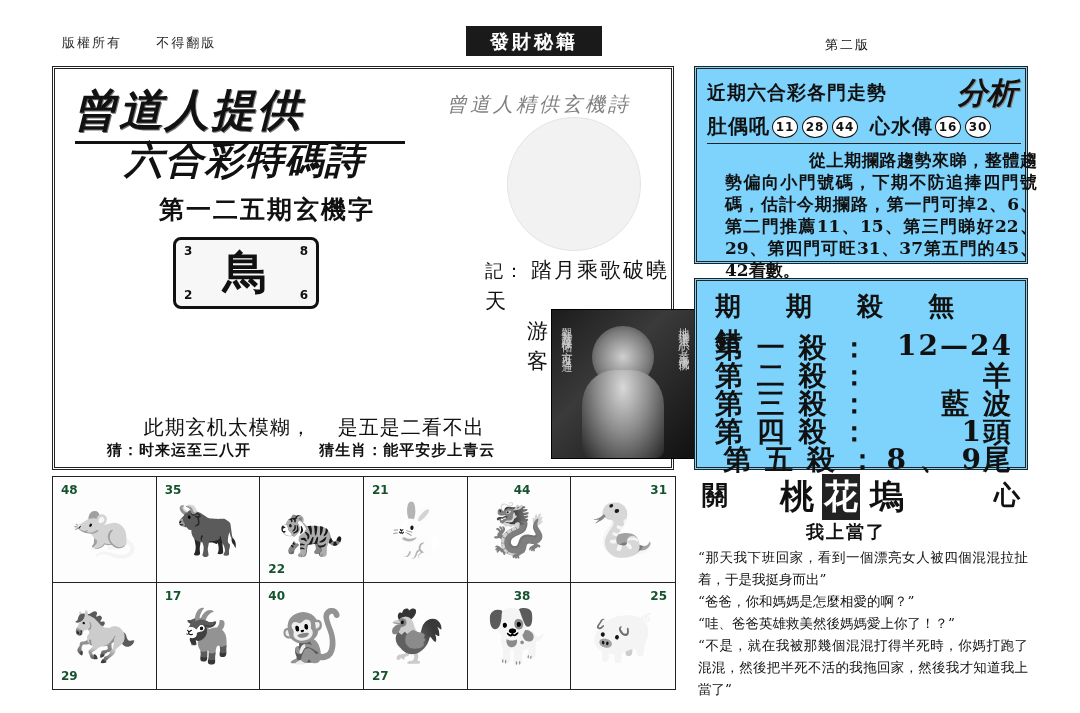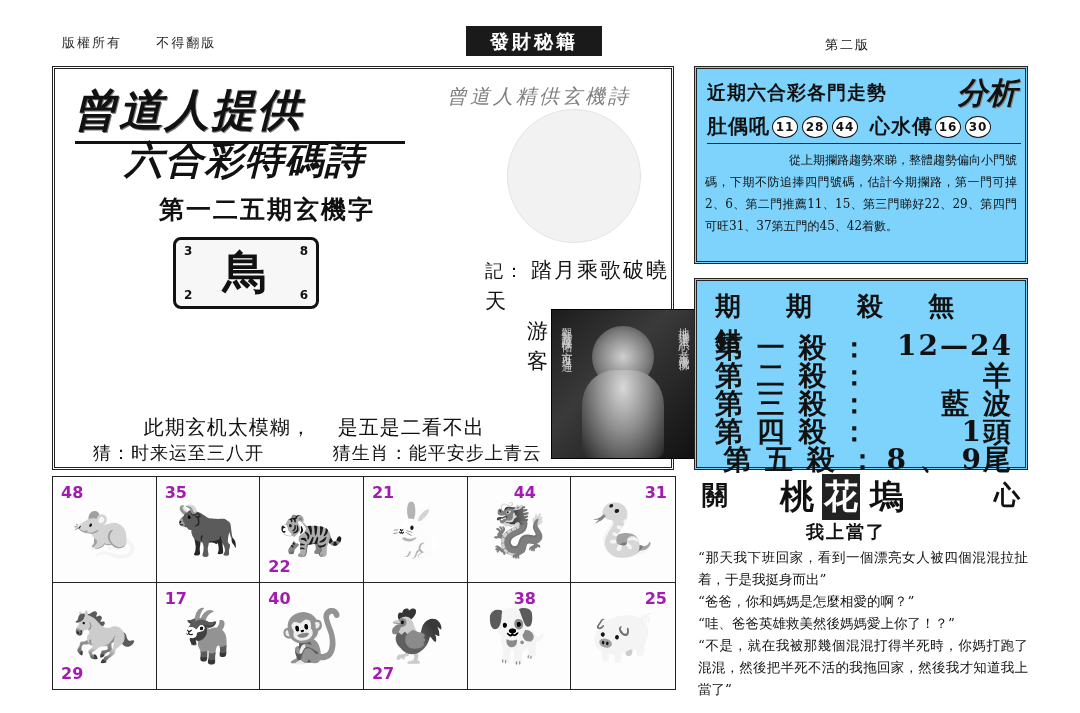--- a/index.html
+++ b/index.html
@@ -93,21 +93,21 @@
     position: absolute;
     left: 104px; top: 124px;
     font-size: 25px;
     font-weight: bold;
     letter-spacing: 2px;
     font-family: "DejaVu Serif", serif;
   }
 
   .scribble {
     position: absolute;
-    left: 392px; top: 12px;
+    left: 392px; top: 20px;
     width: 230px; height: 190px;
   }
   .scribble-text {
     position: absolute;
     left: 0; top: 2px;
     font-size: 20px;
     letter-spacing: 3px;
     font-style: italic;
     color: #555;
     opacity: .75;
@@ -171,24 +171,25 @@
     line-height: 32px;
     letter-spacing: 1px;
     font-family: "DejaVu Serif", serif;
     white-space: pre;
   }
   .verse-row { display: block; }
   .verse-col2 { display: inline-block; margin-left: 26px; }
 
   .guess-row {
     position: absolute;
-    left: 38px; top: 372px;
-    font-size: 18px;
+    left: 52px; top: 372px;
+    font-size: 15px;
     letter-spacing: 1px;
     font-family: "DejaVu Serif", serif;
+    font-weight: bold;
   }
   .guess-row .g2 { margin-left: 62px; }
 
   
   .idol {
     position: absolute;
     left: 496px; top: 240px;
     width: 142px; height: 148px;
     background: linear-gradient(135deg,#1c1c1c,#3a3a3a 40%,#111 100%);
     border: 1px solid #000;
@@ -287,27 +288,28 @@
     font-family: "DejaVu Sans", sans-serif;
   }
   .ana-divider {
     position: absolute;
     left: 10px; top: 74px;
     width: 314px; height: 1px;
     background: #222;
   }
   .ana-body {
     position: absolute;
-    left: 8px; top: 80px;
+    left: 28px; top: 80px;
     width: 312px;
-    font-size: 12px;
+    font-size: 17px;
     line-height: 22px;
     letter-spacing: 0px;
     font-family: "DejaVu Serif", serif;
     text-align: justify;
+    font-weight: bold;
   }
   .ana-body .indent { padding-left: 84px; }
 
   .kill-title {
     position: absolute;
     left: 18px; top: 8px;
     font-size: 26px;
     font-weight: bold;
     letter-spacing: 18px;
     font-family: "DejaVu Serif", serif;
@@ -389,24 +391,24 @@
     position: relative;
     border-right: 1px solid #222;
     border-bottom: 1px solid #222;
     overflow: hidden;
     background: #fdfdfd;
   }
   .cell:nth-child(6n) { border-right: none; }
   .cell:nth-child(n+7) { border-bottom: none; }
   .cell .num {
     position: absolute;
-    font-size: 16px;
+    font-size: 12px;
     font-weight: bold;
     font-family: "DejaVu Sans", sans-serif;
-    color: #a21caf;
+    color: #14532d;
     z-index: 3;
   }
   .np-tl { left: 8px; top: 6px; }
   .np-tr { right: 8px; top: 6px; }
   .np-bl { left: 8px; bottom: 6px; text-align: center; }
   .np-tc { left: 46px; top: 6px; }
 
   .animal {
     position: absolute;
     left: 50%; top: 50%;

